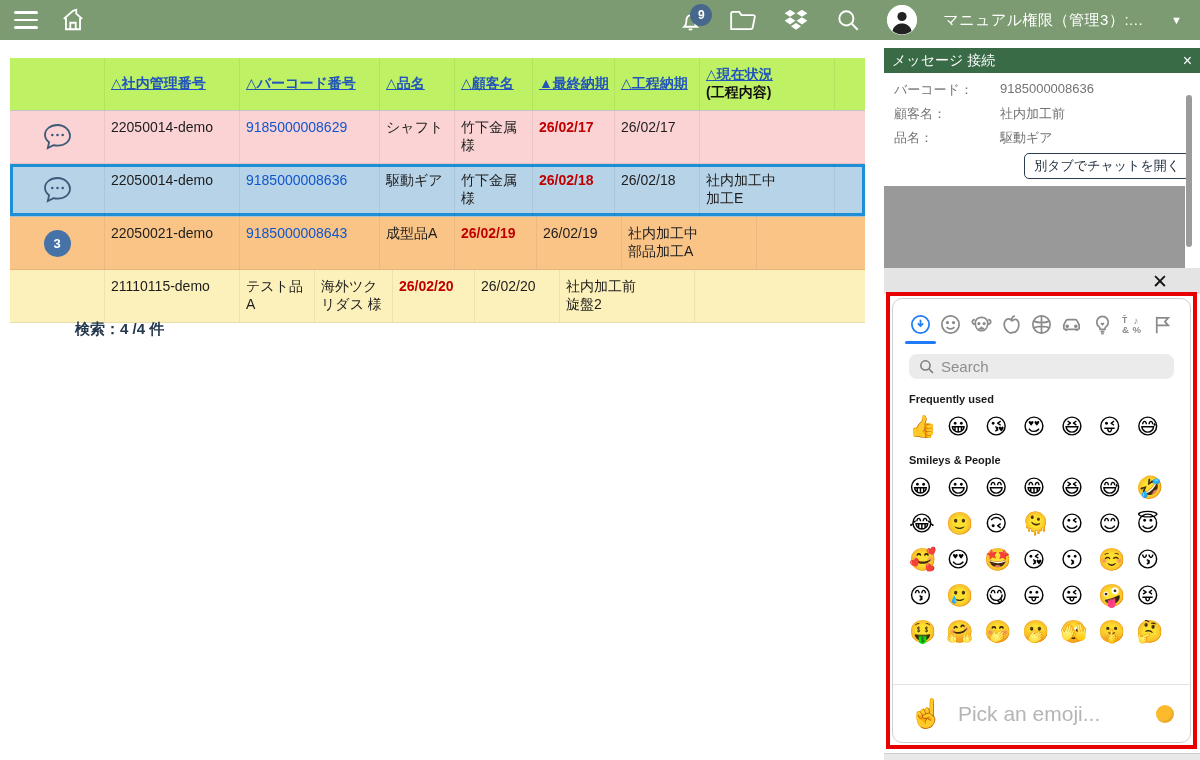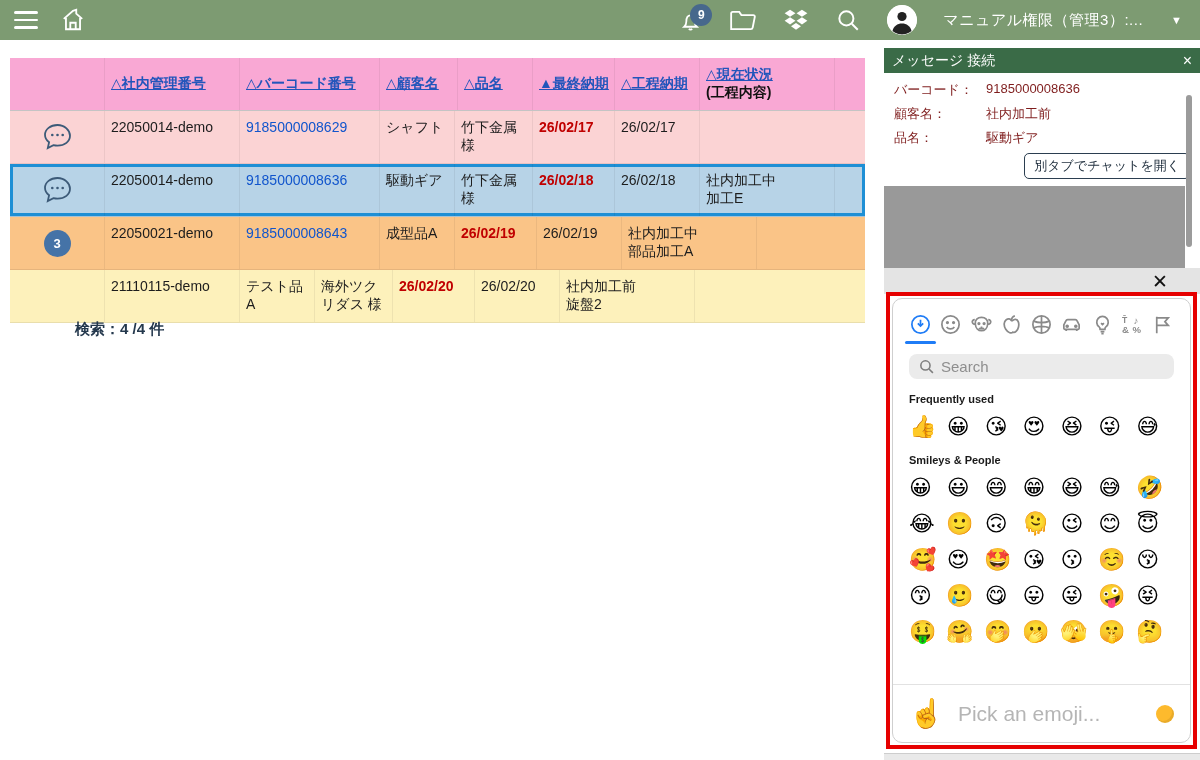--- a/index.html
+++ b/index.html
@@ -17,21 +17,21 @@
   .badge { position:absolute; left:12px; top:-4px; min-width:22px; height:22px;
     background:#47688c; border-radius:11px; color:#fff; font-size:12px; font-weight:bold;
     display:flex; align-items:center; justify-content:center; padding:0 4px; }
   .avatar { width:30px; height:30px; border-radius:50%; background:#fff; overflow:hidden;
     display:flex; align-items:center; justify-content:center; }
   .user-label { font-size:15px; letter-spacing:.5px; }
   .caret { font-size:11px; margin-left:2px; }
 
   
   .table { position:absolute; left:10px; top:58px; width:855px; font-size:14px; color:#1d1d1d; }
-  .thead { display:flex; background:#f9a8d4; border-bottom:1px solid #c4c4c4; min-height:50px; }
+  .thead { display:flex; background:#bef264; border-bottom:1px solid #c4c4c4; min-height:50px; }
   .cell { padding:8px 6px; border-right:1px solid rgba(0,0,0,0.06); }
   .c0{width:95px;display:flex;align-items:center;justify-content:center;}
   .c1{width:135px;} .c2{width:140px;} .c3{width:75px;} .c4{width:78px;}
   .c5{width:82px;} .c6{width:85px;} .c7{width:135px;} .c8{width:30px;border-right:none;}
   .thead .cell { display:flex; flex-direction:column; justify-content:center; }
   .thead .c0 { flex-direction:row; }
   .th-link { color:#2255bb; font-weight:bold; text-decoration:underline; cursor:pointer; white-space:nowrap; }
   .th-sub { color:#111; font-weight:bold; }
   .row { display:flex; min-height:52px; border-bottom:1px solid rgba(0,0,0,0.08); }
   .row.selected { box-shadow: inset 0 0 0 3px #1e8fd5; }
@@ -42,21 +42,21 @@
     font-size:13px; font-weight:bold; display:flex; align-items:center; justify-content:center; }
   .chat-ic { cursor:pointer; display:flex; }
   .search-count { position:absolute; left:75px; top:320px; font-size:15px; font-weight:bold; color:#24384d; }
 
   
   .msg-panel { position:absolute; left:884px; top:48px; width:316px; }
   .msg-header { height:25px; background:#3a6b47; color:#fff; font-size:14px;
     display:flex; align-items:center; padding:0 8px; }
   .msg-header .close { margin-left:auto; font-size:16px; cursor:pointer; line-height:1; }
   .msg-body { background:#fff; padding:8px 10px 10px 10px; height:105px; font-size:13px; }
-  .msg-row { display:flex; margin-bottom:6px; color:#7f1d1d; }
+  .msg-row { display:flex; margin-bottom:6px; color:#737373;gap:14px; }
   .msg-row .lbl { width:92px; }
   .open-chat { display:block; margin-left:auto; margin-top:0; background:#fff;
     border:1px solid #2b3e50; border-radius:5px; font-size:13px; color:#1c2b3a;
     padding:3px 9px; cursor:pointer; font-family:inherit; }
   .gray-block { position:absolute; left:884px; top:186px; width:301px; height:82px; background:#999; }
   .close-strip { position:absolute; left:884px; top:268px; width:316px; height:26px;
     background:#e4e4e4; display:flex; align-items:center; }
   .close-strip .bigx { margin-left:auto; margin-right:32px; font-size:19px; font-weight:bold;
     color:#111; cursor:pointer; line-height:1; }
   .msg-scrollthumb { position:absolute; left:1186px; top:95px; width:6px; height:152px;
@@ -149,25 +149,25 @@
 
 <div class="table">
   <div class="thead">
       <div class="cell c0"></div>
       <div class="cell c1">
         <span class="th-link">△社内管理番号</span>
       </div>
       <div class="cell c2">
         <span class="th-link">△バーコード番号</span>
       </div>
+      <div class="cell c3">
+        <span class="th-link">△品名</span>
+      </div>
       <div class="cell c4">
         <span class="th-link">△顧客名</span>
-      </div>
-      <div class="cell c3">
-        <span class="th-link">△品名</span>
       </div>
       <div class="cell c5">
         <span class="th-link">▲最終納期</span>
       </div>
       <div class="cell c6">
         <span class="th-link">△工程納期</span>
       </div>
       <div class="cell c7">
         <span class="th-link">△現在状況</span>
         <div class="th-sub">(工程内容)</div>

